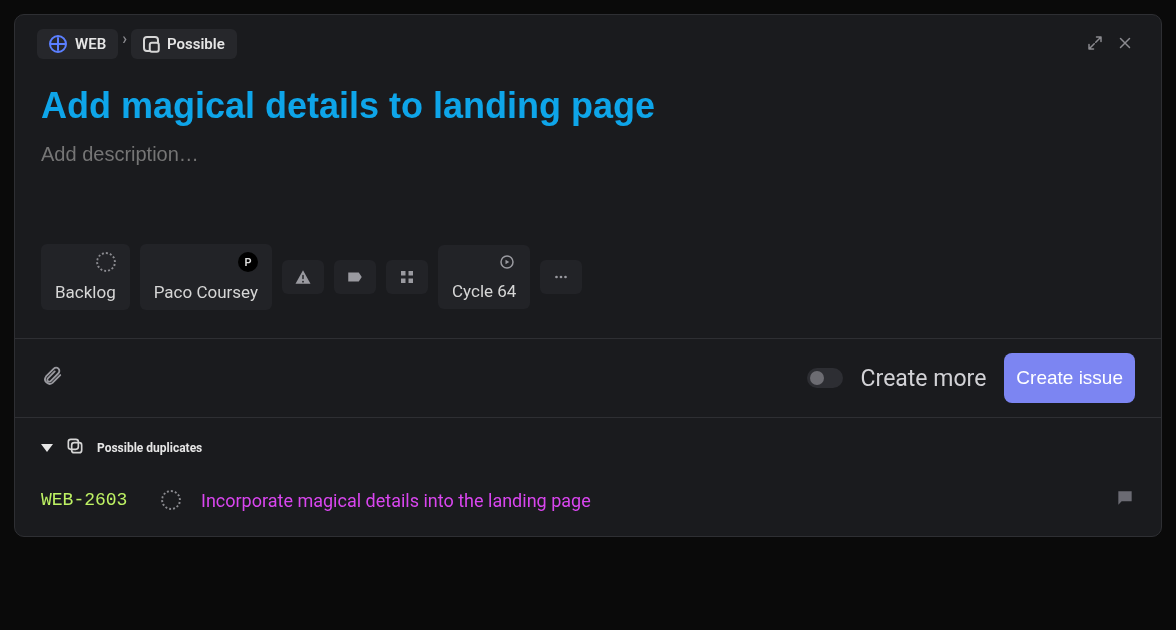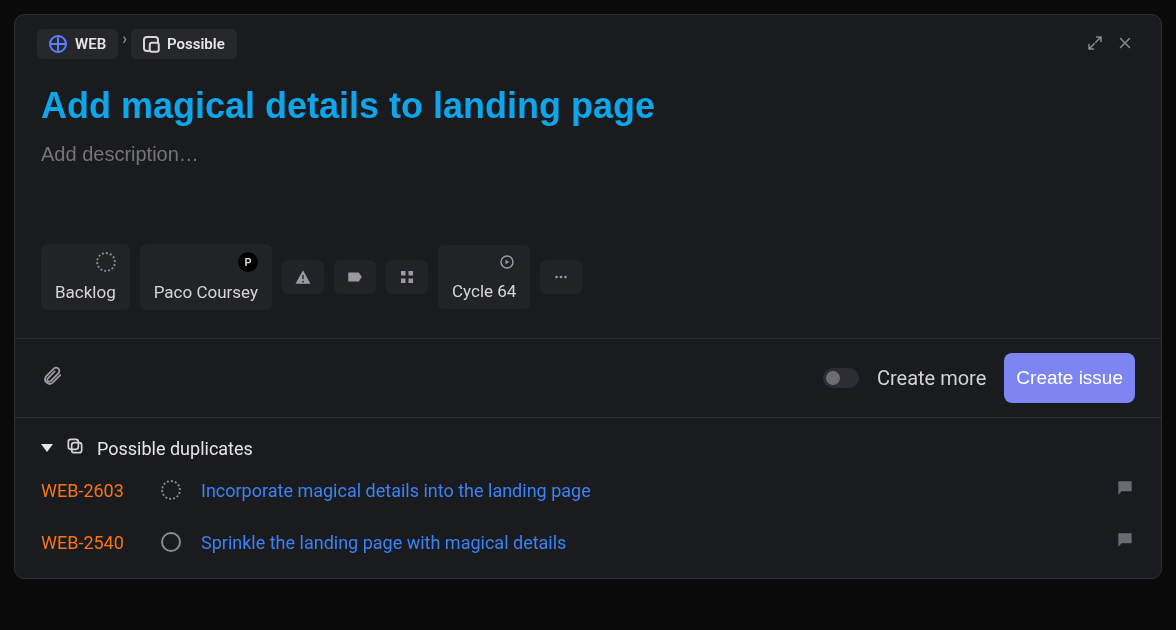--- a/index.html
+++ b/index.html
@@ -145,45 +145,45 @@
       display:flex;align-items:center;gap:18px;
       padding:14px 26px;
       border-top:1px solid #2e2f33;
     }
     .attach-icon svg{width:22px;height:22px;stroke:#9a9aa0;fill:none;stroke-width:2;stroke-linecap:round;stroke-linejoin:round;}
     .footer-spacer{flex:1;}
     .toggle {
       width:36px;height:20px;border-radius:999px;background:#2d2e33;position:relative;display:inline-block;
     }
     .toggle::after{content:"";position:absolute;left:3px;top:3px;width:14px;height:14px;border-radius:50%;background:#6c6c72;}
-    .create-more-label{color:#d2d2d6;font-size:20px;}
+    .create-more-label{color:#d2d2d6;font-size:23px;}
     .primary-btn {
       background:#7c85f2;color:#fff;border:none;border-radius:8px;
       padding:14px 12px;font-size:19px;font-weight:500;
     }
     .dup-section {
       border-top:1px solid #2e2f33;
       padding: 18px 26px 10px 26px;
     }
     .dup-header {
       display:flex;align-items:center;gap:12px;
-      font-size:18px;color:#e6e6e6;font-weight:400;
-      margin-bottom: 4px;
+      font-size:12px;color:#e6e6e6;font-weight:700;
+      margin-bottom: 15px;
     }
     .tri-down {
       width:0;height:0;border-left:6px solid transparent;border-right:6px solid transparent;border-top:8px solid #e6e6e6;
     }
     .dup-icon svg{width:20px;height:20px;stroke:#d6d6d6;fill:none;stroke-width:2;}
     .dup-row {
       display:flex;align-items:center;gap:20px;
       padding:14px 0;
       font-size:18px;color:#d6d6d6;
     }
-    .dup-key{color:#f97316;width:100px;}
-    .dup-title{color:#3b82f6;flex:1;}
+    .dup-key{color:#bef264;width:100px;font-family:Liberation Mono, monospace;}
+    .dup-title{color:#d946ef;flex:1;}
     .comment-icon svg{width:20px;height:20px;fill:#6b6b73;}
   </style>
 </head>
 <body>
 
 <div class="modal">
 
   <div class="topbar">
     <div class="crumb-chip">
       <span class="globe-icon"></span>
@@ -293,25 +293,15 @@
       <span class="dup-key">WEB-2603</span>
       <span class="status-dotted"></span>
       <span class="dup-title">Incorporate magical details into the landing page</span>
       <span class="comment-icon">
         <svg viewBox="0 0 24 24">
             <path d="M4 4h16v12H8l-4 4V4z"></path>
           </svg>
       </span>
     </div>
 
-    <div class="dup-row">
-      <span class="dup-key">WEB-2540</span>
-      <span class="status-ring"></span>
-      <span class="dup-title">Sprinkle the landing page with magical details</span>
-      <span class="comment-icon">
-        <svg viewBox="0 0 24 24">
-            <path d="M4 4h16v12H8l-4 4V4z"></path>
-          </svg>
-      </span>
-    </div>
   </div>
 
 </div>
 
 </body></html>

